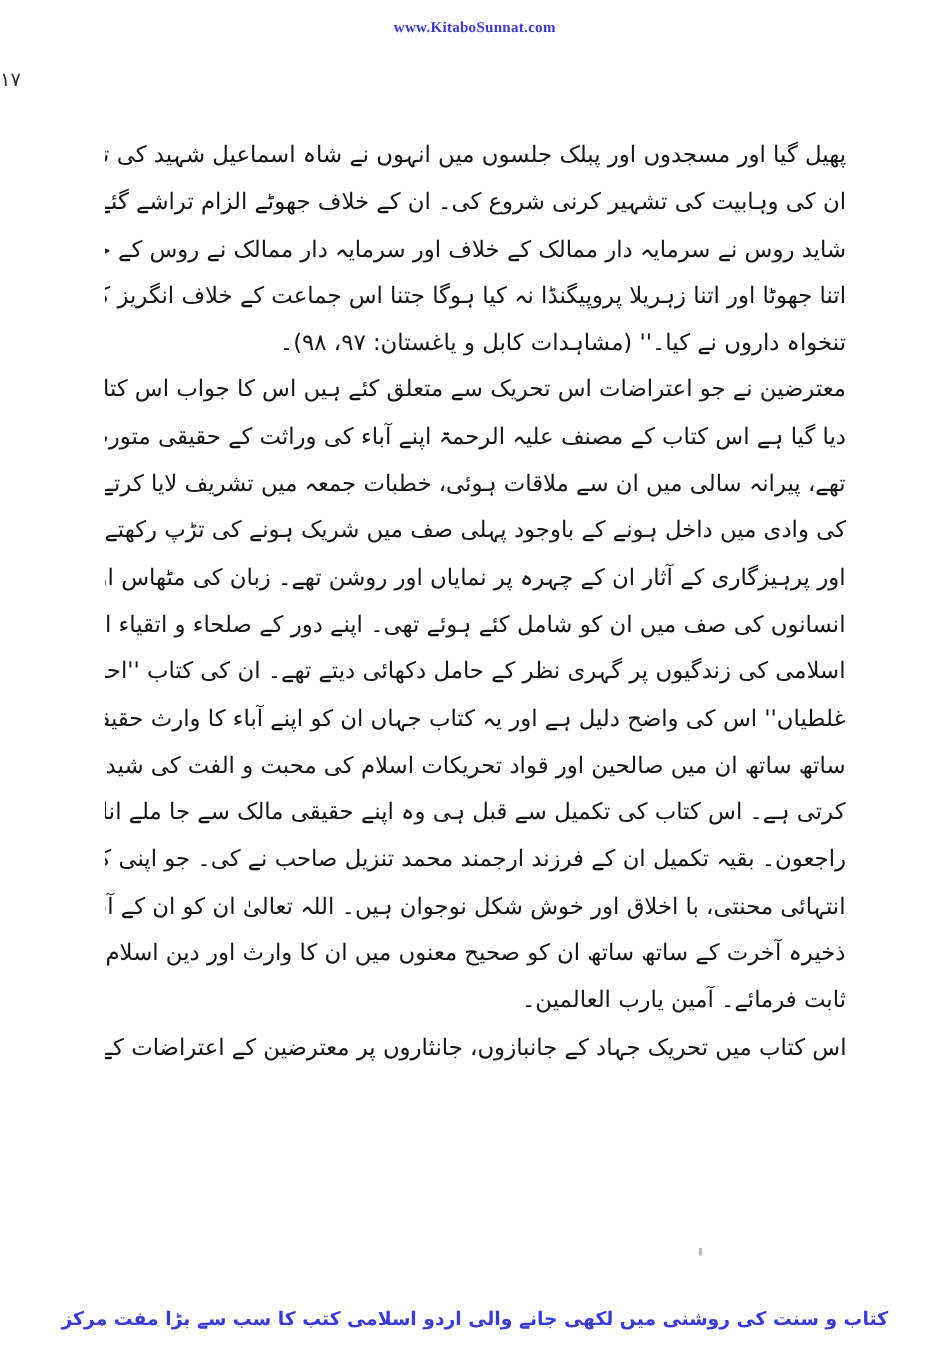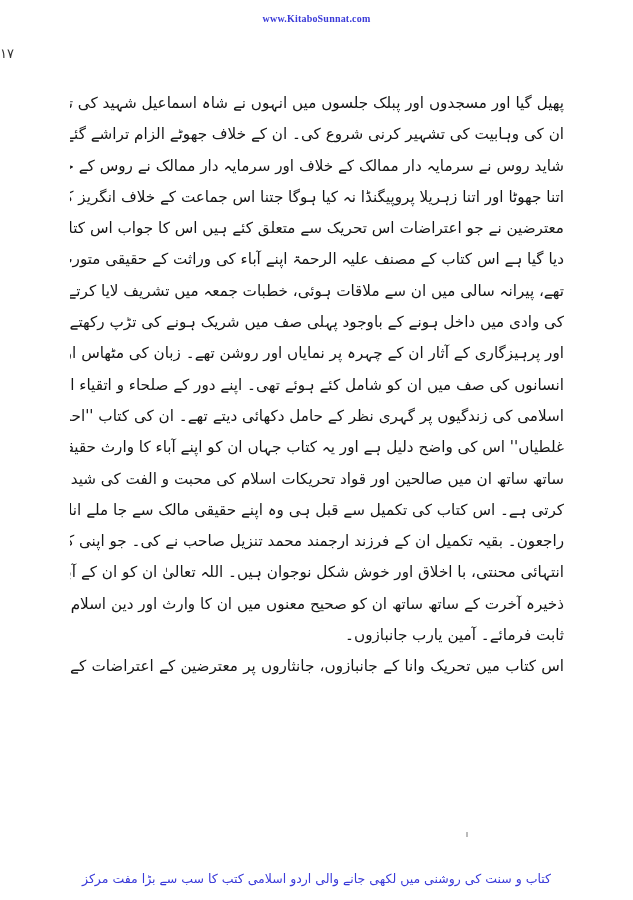--- a/index.html
+++ b/index.html
@@ -68,48 +68,49 @@
       background: #bbbbbb;
     }
     .footer-slogan {
       position: absolute;
       top: 871px;
       left: 0;
       width: 633px;
       text-align: center;
       direction: rtl;
       font-family: "DejaVu Sans", sans-serif;
-      font-weight: normal;
+      font-weight: bold;
       font-size: 12.5px;
       color: #3a3ad8;
     }
   </style>
 </head>
 <body>
 
 <div class="site-url">www.KitaboSunnat.com</div>
 <div class="page-number">۱۷</div>
 
 <div class="body-text">
   <span class="line">پھیل گیا اور مسجدوں اور پبلک جلسوں میں انہوں نے شاہ اسماعیل شہید کی تکفیر اور</span>
   <span class="line">ان کی وہابیت کی تشہیر کرنی شروع کی۔ ان کے خلاف جھوٹے الزام تراشے گئے اور</span>
   <span class="line">شاید روس نے سرمایہ دار ممالک کے خلاف اور سرمایہ دار ممالک نے روس کے خلاف</span>
   <span class="line">اتنا جھوٹا اور اتنا زہریلا پروپیگنڈا نہ کیا ہوگا جتنا اس جماعت کے خلاف انگریز کے</span>
+  <span class="line short">تنخواہ داروں نے کیا۔'' (مشاہدات کابل و یاغستان: ۹۷، ۹۸)۔</span>
   <span class="line">معترضین نے جو اعتراضات اس تحریک سے متعلق کئے ہیں اس کا جواب اس کتاب میں</span>
   <span class="line">دیا گیا ہے اس کتاب کے مصنف علیہ الرحمۃ اپنے آباء کی وراثت کے حقیقی متورث دکھائی دیتے</span>
   <span class="line">تھے، پیرانہ سالی میں ان سے ملاقات ہوئی، خطبات جمعہ میں تشریف لایا کرتے تھے۔ بڑھاپے</span>
   <span class="line">کی وادی میں داخل ہونے کے باوجود پہلی صف میں شریک ہونے کی تڑپ رکھتے تھے۔ تقویٰ</span>
   <span class="line">اور پرہیزگاری کے آثار ان کے چہرہ پر نمایاں اور روشن تھے۔ زبان کی مٹھاس اور چاشنی خلیق</span>
   <span class="line">انسانوں کی صف میں ان کو شامل کئے ہوئے تھی۔ اپنے دور کے صلحاء و اتقیاء اور محرکین تحریک</span>
   <span class="line">اسلامی کی زندگیوں پر گہری نظر کے حامل دکھائی دیتے تھے۔ ان کی کتاب ''احناف کی تاریخی</span>
   <span class="line">غلطیاں'' اس کی واضح دلیل ہے اور یہ کتاب جہاں ان کو اپنے آباء کا وارث حقیقی دکھاتی ہے</span>
   <span class="line">ساتھ ساتھ ان میں صالحین اور قواد تحریکات اسلام کی محبت و الفت کی شیدائیت کا ثبوت بھی مہیا</span>
   <span class="line">کرتی ہے۔ اس کتاب کی تکمیل سے قبل ہی وہ اپنے حقیقی مالک سے جا ملے انا للہ وانا الیہ</span>
   <span class="line">راجعون۔ بقیہ تکمیل ان کے فرزند ارجمند محمد تنزیل صاحب نے کی۔ جو اپنی کم عمری کے باوجود</span>
   <span class="line">انتہائی محنتی، با اخلاق اور خوش شکل نوجوان ہیں۔ اللہ تعالیٰ ان کو ان کے آباء و اجداد کے لئے</span>
   <span class="line">ذخیرہ آخرت کے ساتھ ساتھ ان کو صحیح معنوں میں ان کا وارث اور دین اسلام کا خدمت گار</span>
-  <span class="line short">ثابت فرمائے۔ آمین یارب جانبازوں۔</span>
-  <span class="line">اس کتاب میں تحریک وانا کے جانبازوں، جانثاروں پر معترضین کے اعتراضات کے</span>
+  <span class="line short">ثابت فرمائے۔ آمین یارب العالمین۔</span>
+  <span class="line">اس کتاب میں تحریک جہاد کے جانبازوں، جانثاروں پر معترضین کے اعتراضات کے</span>
 </div>
 
 <div class="scan-mark"></div>
 
 <div class="footer-slogan">کتاب و سنت کی روشنی میں لکھی جانے والی اردو اسلامی کتب کا سب سے بڑا مفت مرکز</div>
 
 </body></html>

